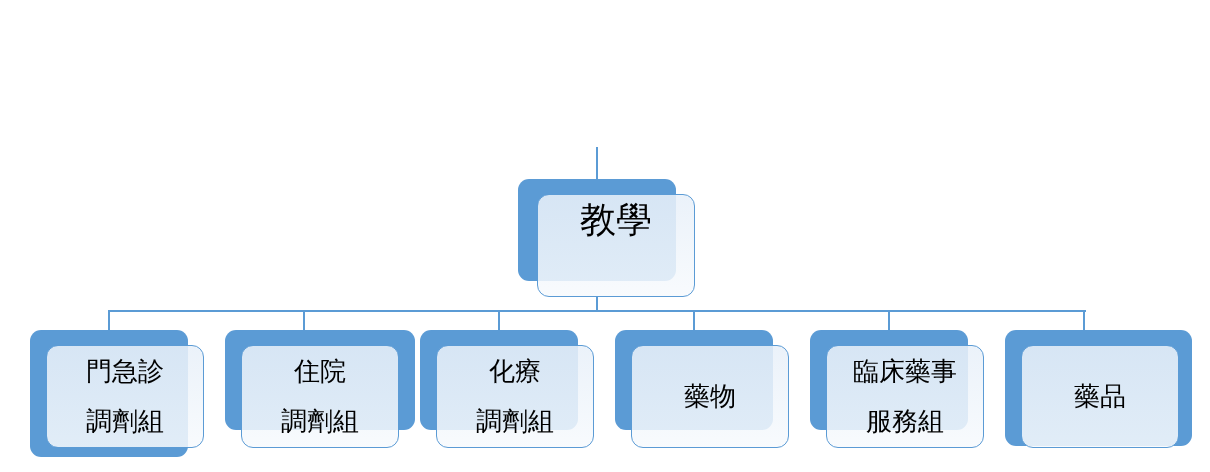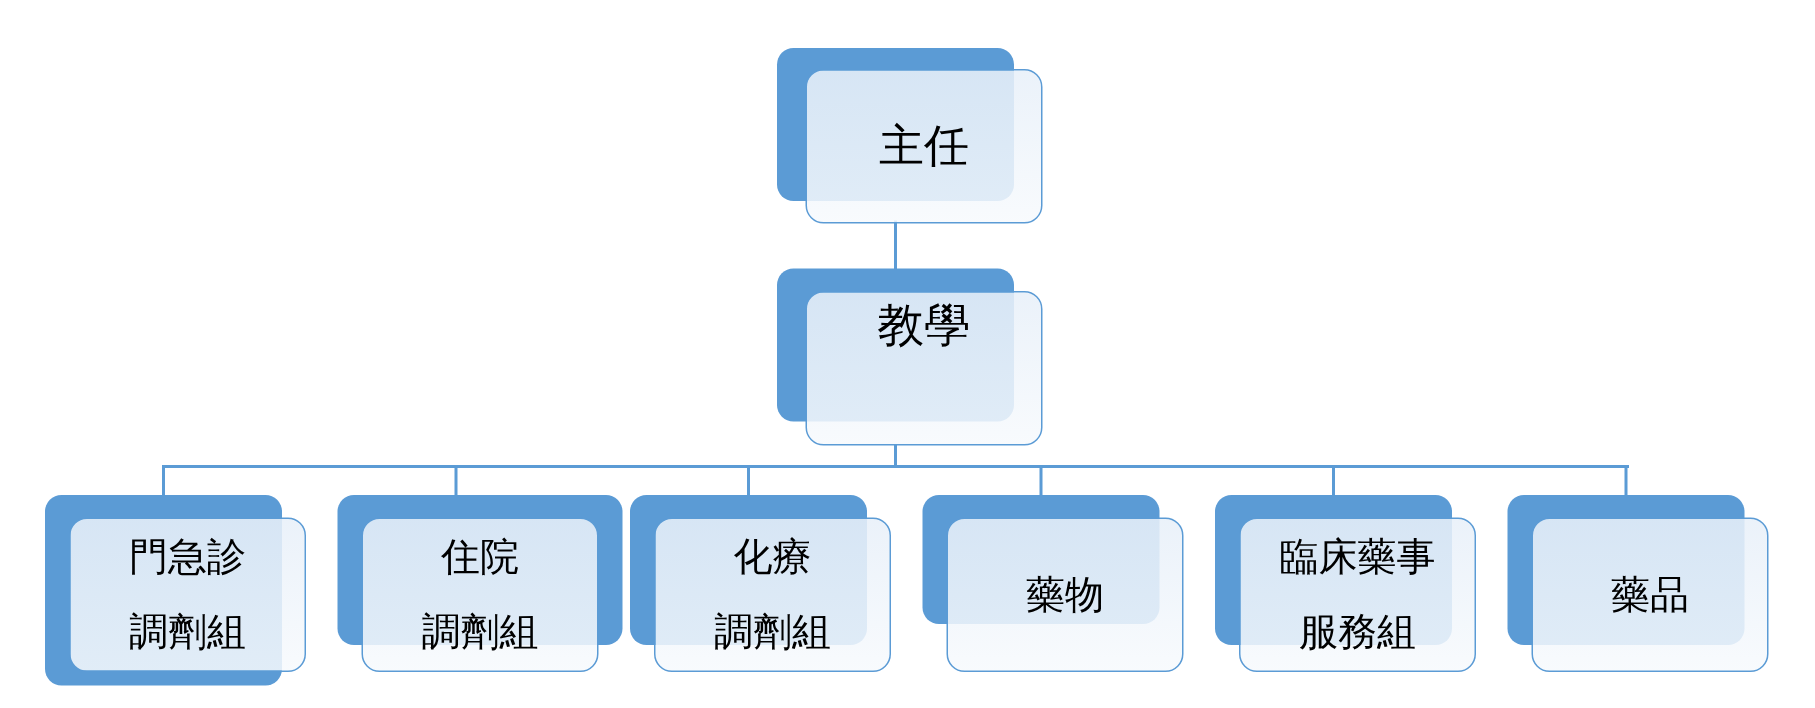--- a/index.html
+++ b/index.html
@@ -27,46 +27,40 @@
     border: 1.5px solid #5B9BD5;
     border-radius: 12px;
     display: flex;
     flex-direction: column;
     align-items: center;
     color: #000000;
     text-align: center;
     line-height: 1.2;
   }
   .front-root { left: 19px; top: 14px; justify-content: center; font-size: 30px; }
-  .front-deputy { left: 19px; top: 15px; justify-content: space-between; font-size: 31px; padding: 3px 0 4px 0; }
+  .front-deputy { left: 19px; top: 15px; justify-content: space-between; font-size: 36px; padding: 3px 0 4px 0; }
   .front-group { left: 16px; top: 15px; justify-content: space-around; font-size: 26px; }
   .ln { display: block; white-space: nowrap; }
   .conn { position: absolute; background: #5B9BD5; }
 </style>
 </head>
 <body>
 
 <div class="canvas">
 
   <div class="conn" style="left:596px; top:147px; width:2px; height:33px;"></div>
   <div class="conn" style="left:596px; top:296px; width:2px; height:16px;"></div>
   <div class="conn" style="left:108px; top:310px; width:978px; height:2px;"></div>
   <div class="conn" style="left:108px; top:310px; width:2px; height:22px;"></div>
   <div class="conn" style="left:303px; top:310px; width:2px; height:22px;"></div>
   <div class="conn" style="left:498px; top:310px; width:2px; height:22px;"></div>
   <div class="conn" style="left:693px; top:310px; width:2px; height:22px;"></div>
   <div class="conn" style="left:888px; top:310px; width:2px; height:22px;"></div>
   <div class="conn" style="left:1083px; top:310px; width:2px; height:22px;"></div>
 
-  <div class="node" style="left:518px; top:32px; width:158px; height:102px;">
-    <div class="node-back"></div>
-    <div class="node-front front-root">
-      <span class="ln">主任</span>
-    </div>
-  </div>
 
   <div class="node" style="left:518px; top:179px; width:158px; height:102px;">
     <div class="node-back"></div>
     <div class="node-front front-deputy">
       <span class="ln">教學</span>
     </div>
   </div>
 
   <div class="node" style="left:30px; top:330px; width:158px; height:127px;">
     <div class="node-back"></div>
@@ -85,35 +79,35 @@
   </div>
 
   <div class="node" style="left:420px; top:330px; width:158px; height:100px;border-radius:25px;">
     <div class="node-back"></div>
     <div class="node-front front-group">
       <span class="ln">化療</span>
       <span class="ln">調劑組</span>
     </div>
   </div>
 
-  <div class="node" style="left:615px; top:330px; width:158px; height:86px;">
+  <div class="node" style="left:615px; top:330px; width:158px; height:100px;">
     <div class="node-back"></div>
     <div class="node-front front-group">
       <span class="ln">藥物</span>
     </div>
   </div>
 
   <div class="node" style="left:810px; top:330px; width:158px; height:100px;">
     <div class="node-back"></div>
     <div class="node-front front-group">
       <span class="ln">臨床藥事</span>
       <span class="ln">服務組</span>
     </div>
   </div>
 
-  <div class="node" style="left:1005px; top:330px; width:158px; height:100px;">
+  <div class="node" style="left:1005px; top:330px; width:158px; height:116px;padding-left:29px;">
     <div class="node-back"></div>
     <div class="node-front front-group">
       <span class="ln">藥品</span>
     </div>
   </div>
 
 </div>
 
 </body></html>

